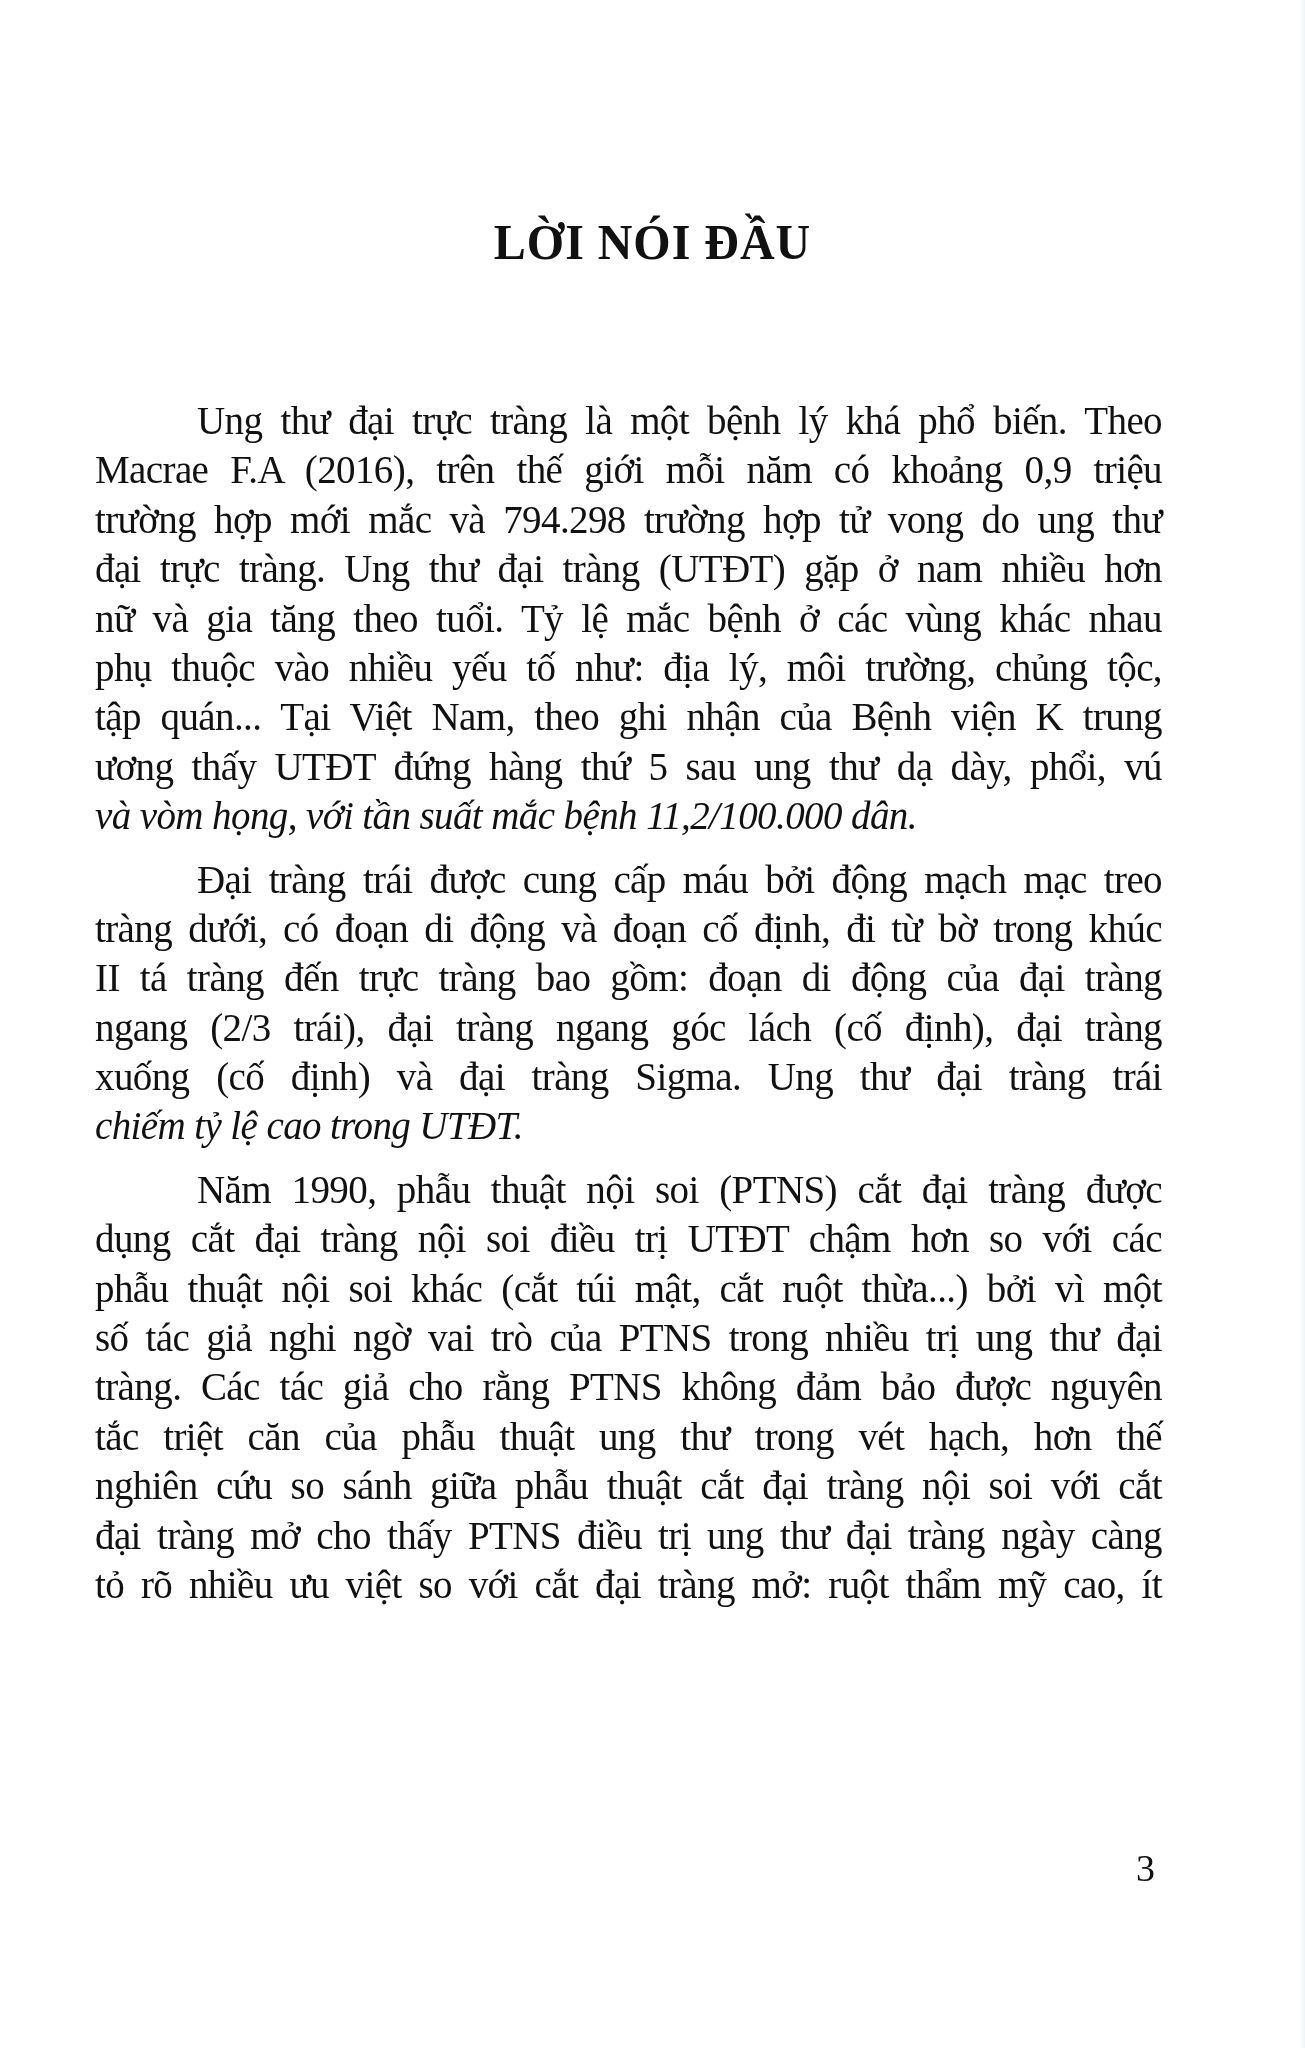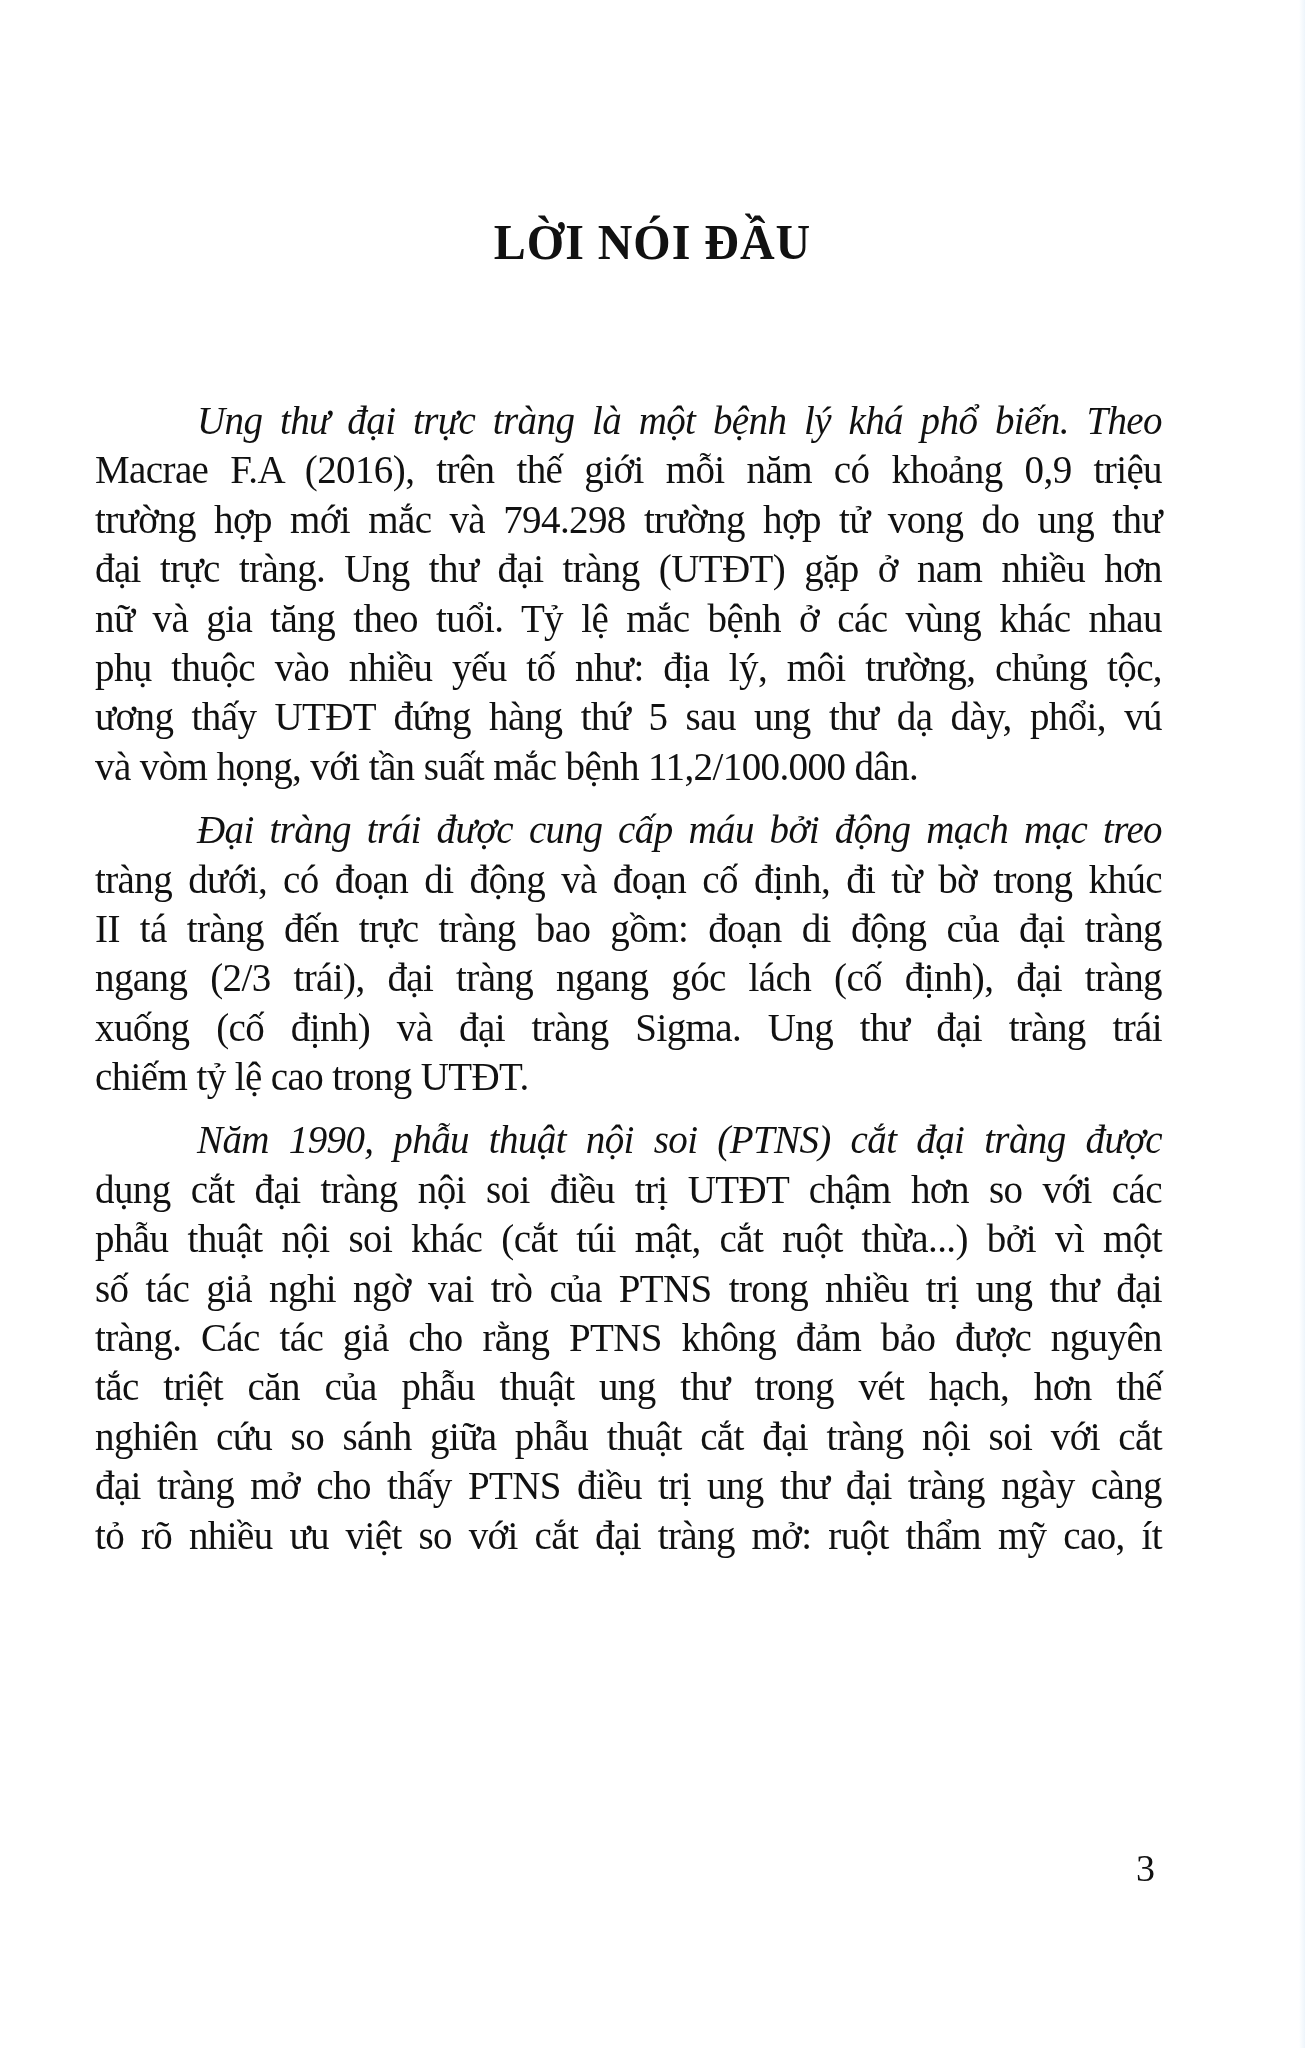--- a/index.html
+++ b/index.html
@@ -54,34 +54,34 @@
       text-align-last: justify;
       white-space: nowrap;
       overflow: visible;
       letter-spacing: -0.6px;
     }
     .line.indent {
       padding-left: 102px;
     }
     .line.last {
       text-align-last: left;
+      font-style: italic;
     }
     .line-inner {
       display: inline-block;
       width: 100%;
       text-align: justify;
       text-align-last: justify;
       white-space: normal;
     }
     .line.last .line-inner {
       text-align-last: left;
     }
     .line.indent .line-inner {
       width: calc(100% - 0px);
-      font-style: italic;
     }
     .page-number {
       position: absolute;
       left: 1136px;
       top: 1848px;
       font-size: 38px;
       line-height: 40px;
     }
   </style>
 </head>
@@ -93,20 +93,21 @@
 
 <div class="body-text">
 
   <p class="para">
     <span class="line indent"><span class="line-inner">Ung thư đại trực tràng là một bệnh lý khá phổ biến. Theo</span></span>
     <span class="line"><span class="line-inner">Macrae F.A (2016), trên thế giới mỗi năm có khoảng 0,9 triệu</span></span>
     <span class="line"><span class="line-inner">trường hợp mới mắc và 794.298 trường hợp tử vong do ung thư</span></span>
     <span class="line"><span class="line-inner">đại trực tràng. Ung thư đại tràng (UTĐT) gặp ở nam nhiều hơn</span></span>
     <span class="line"><span class="line-inner">nữ và gia tăng theo tuổi. Tỷ lệ mắc bệnh ở các vùng khác nhau</span></span>
     <span class="line"><span class="line-inner">phụ thuộc vào nhiều yếu tố như: địa lý, môi trường, chủng tộc,</span></span>
+    <span class="line"><span class="line-inner">tập quán... Tại Việt Nam, theo ghi nhận của Bệnh viện K trung</span></span>
     <span class="line"><span class="line-inner">ương thấy UTĐT đứng hàng thứ 5 sau ung thư dạ dày, phổi, vú</span></span>
     <span class="line last"><span class="line-inner">và vòm họng, với tần suất mắc bệnh 11,2/100.000 dân.</span></span>
   </p>
 
   <p class="para">
     <span class="line indent"><span class="line-inner">Đại tràng trái được cung cấp máu bởi động mạch mạc treo</span></span>
     <span class="line"><span class="line-inner">tràng dưới, có đoạn di động và đoạn cố định, đi từ bờ trong khúc</span></span>
     <span class="line"><span class="line-inner">II tá tràng đến trực tràng bao gồm: đoạn di động của đại tràng</span></span>
     <span class="line"><span class="line-inner">ngang (2/3 trái), đại tràng ngang góc lách (cố định), đại tràng</span></span>
     <span class="line"><span class="line-inner">xuống (cố định) và đại tràng Sigma. Ung thư đại tràng trái</span></span>

